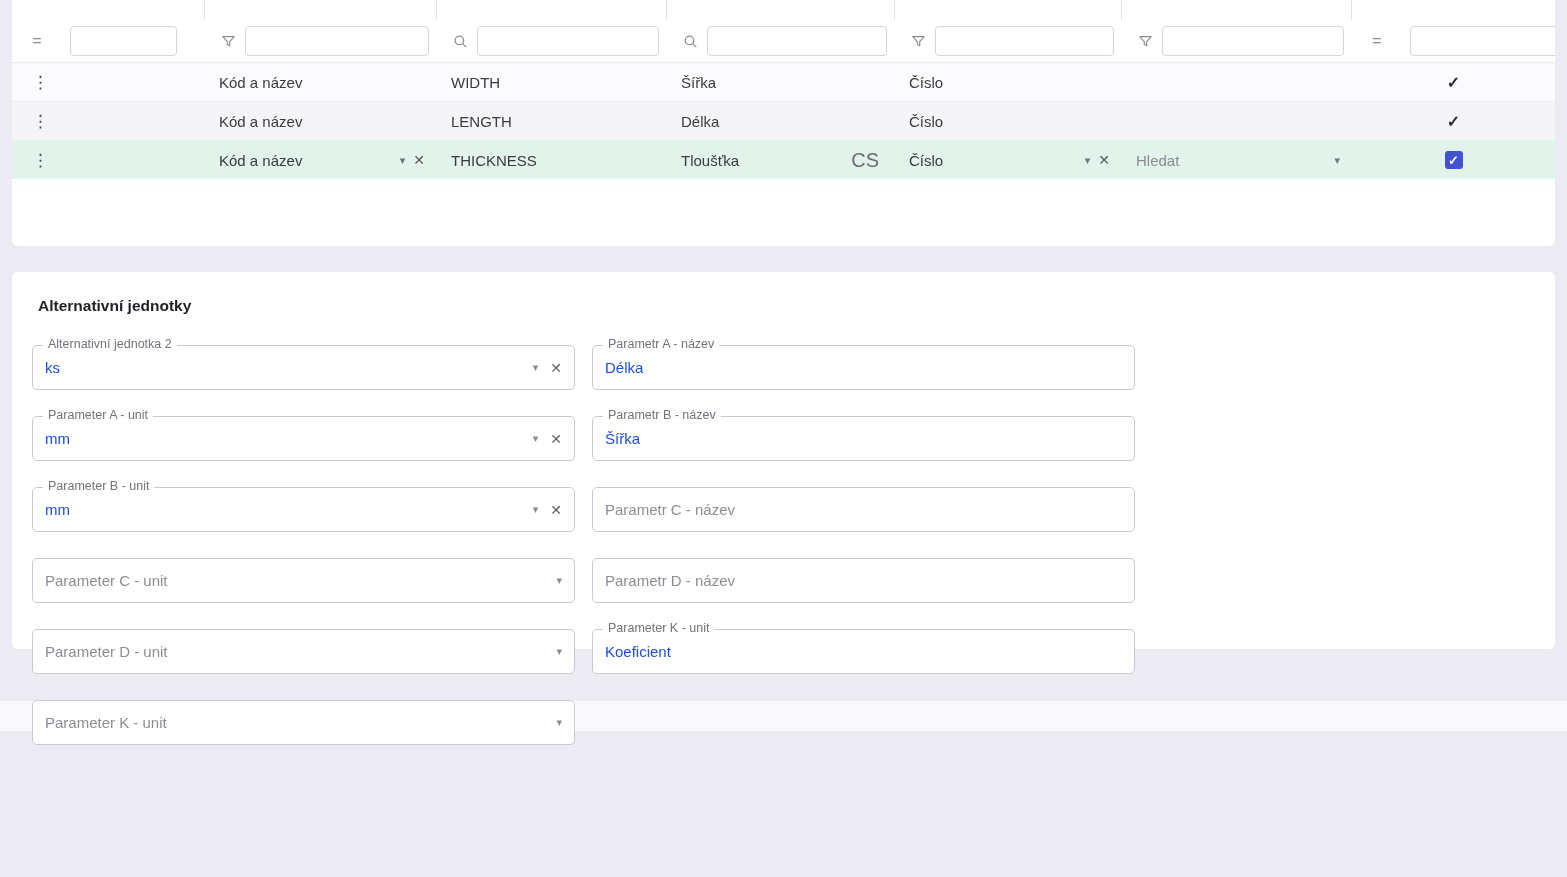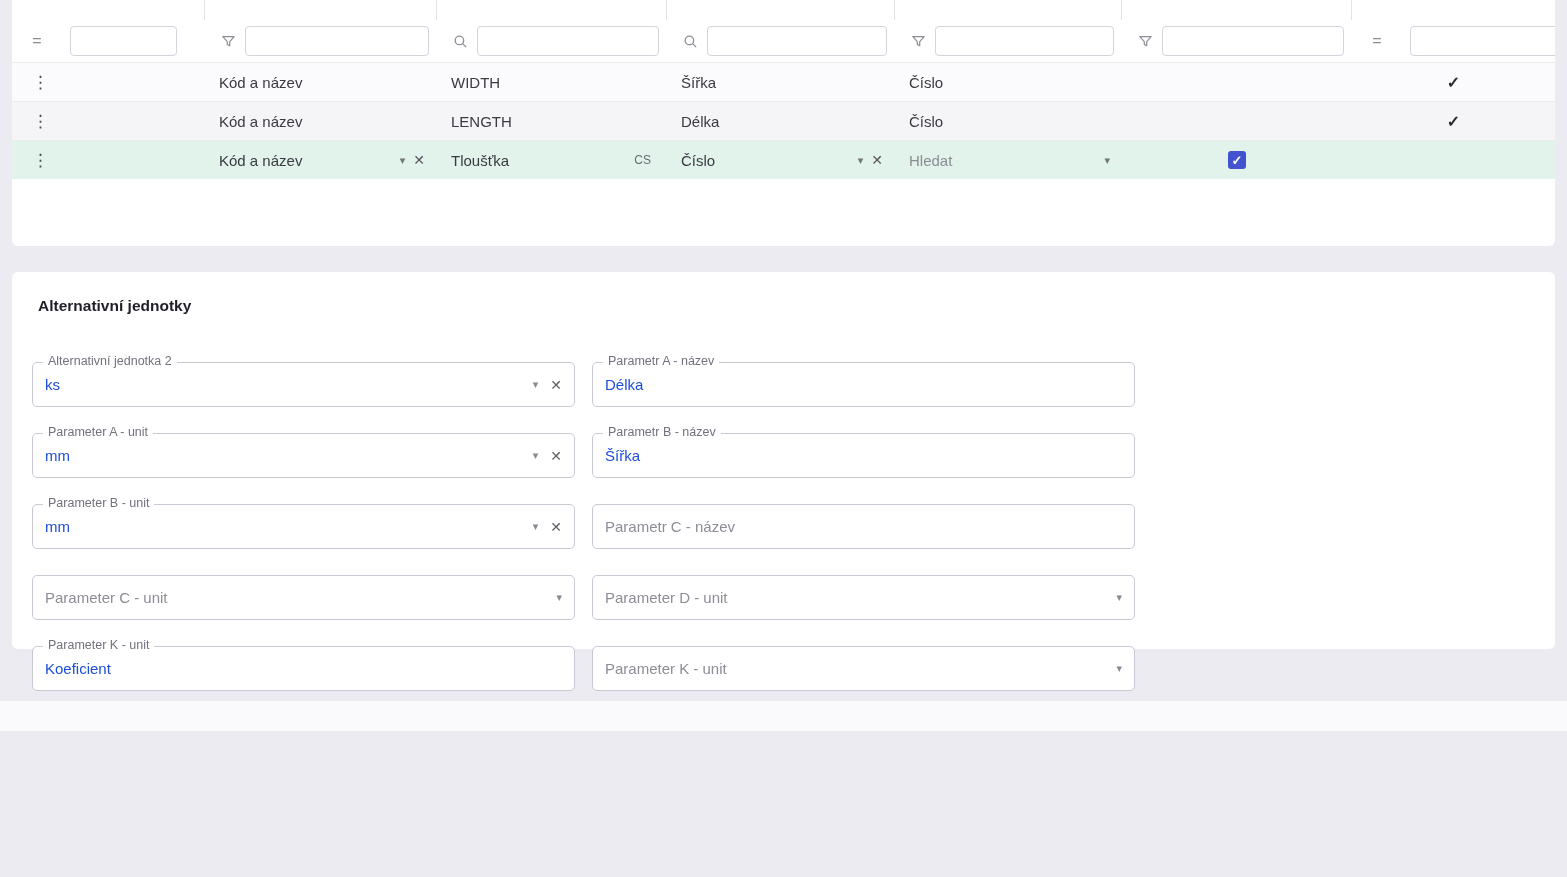--- a/index.html
+++ b/index.html
@@ -50,42 +50,42 @@
   .t-data { height: 39px; border-top: 1px solid #ebebf0; font-size: 15px; color: #3a3a42; }
   .t-data.odd  { background: #fbfbfd; }
   .t-data.even { background: #f5f5f8; }
   .t-data.selected { background: #e2f3eb; }
   .d-cell { display: flex; align-items: center; padding-left: 14px; height: 100%; min-width: 0; }
   .d-cell.menu { padding-left: 20px; }
   .kebab { color: #4a4a52; font-size: 17px; line-height: 1; cursor: pointer; }
   .cell-controls { margin-left: auto; display: flex; align-items: center; gap: 8px; padding-right: 12px; }
   .caret { color: #74747e; font-size: 11px; cursor: pointer; }
   .clear-x { color: #56565f; font-size: 14px; cursor: pointer; }
-  .lang-badge { margin-left: auto; padding-right: 16px; color: #6b6b75; font-size: 12px; }
+  .lang-badge { margin-left: auto; padding-right: 16px; color: #6b6b75; font-size: 20px; }
   .hledat { color: #8b8b95; }
   .d-cell.flag { justify-content: center; padding-left: 0; }
   .checkmark { color: #2b2b33; font-size: 16px; font-weight: bold; }
   .checkbox-checked {
     width: 18px; height: 18px; border-radius: 3px;
     background: #4353d0; color: #fff;
     display: flex; align-items: center; justify-content: center;
     font-size: 13px; font-weight: bold; cursor: pointer;
   }
 
   
   .form-panel {
     margin: 26px 12px 0;
     height: 377px;
     background: #ffffff;
     border-radius: 6px;
     padding: 24px 20px 0;
   }
   .panel-title { font-size: 15.5px; font-weight: bold; color: #1f1f28; padding-left: 6px; line-height: 20px; }
   .form-grid {
-    margin-top: 46px;
+    margin-top: 29px;
     display: grid;
     grid-template-columns: 543px 543px;
     column-gap: 17px;
     row-gap: 26px;
   }
   .field {
     position: relative; height: 45px;
     border: 1px solid #c9c9d3; border-radius: 5px;
     background: #fff;
     display: flex; align-items: center;
@@ -233,20 +233,23 @@
       <span class="kebab">⋮</span>
     </div>
     <div class="d-cell">
       <span>Kód a název</span>
       <span class="cell-controls">
         <span class="caret">▾</span>
         <span class="clear-x">✕</span>
       </span>
     </div>
     <div class="d-cell">
+        <span>THICKNESS</span>
+      </div>
+    <div class="d-cell">
       <span>Tloušťka</span>
       <span class="lang-badge">CS</span>
     </div>
     <div class="d-cell">
       <span>Číslo</span>
       <span class="cell-controls">
         <span class="caret">▾</span>
         <span class="clear-x">✕</span>
       </span>
     </div>
@@ -312,20 +315,23 @@
       <input placeholder="Parametr C - název" style="">
     </div>
 
     <div class="field">
       <input placeholder="Parameter C - unit" style="">
       <span class="field-icons">
         <span class="caret">▾</span>
       </span>
     </div>
 
+    <div class="field">
+      <input placeholder="Parametr D - název" style="">
+    </div>
 
     <div class="field">
       <input placeholder="Parameter D - unit" style="">
       <span class="field-icons">
         <span class="caret">▾</span>
       </span>
     </div>
 
     <div class="field">
       <label class="float-label">Parameter K - unit</label>

